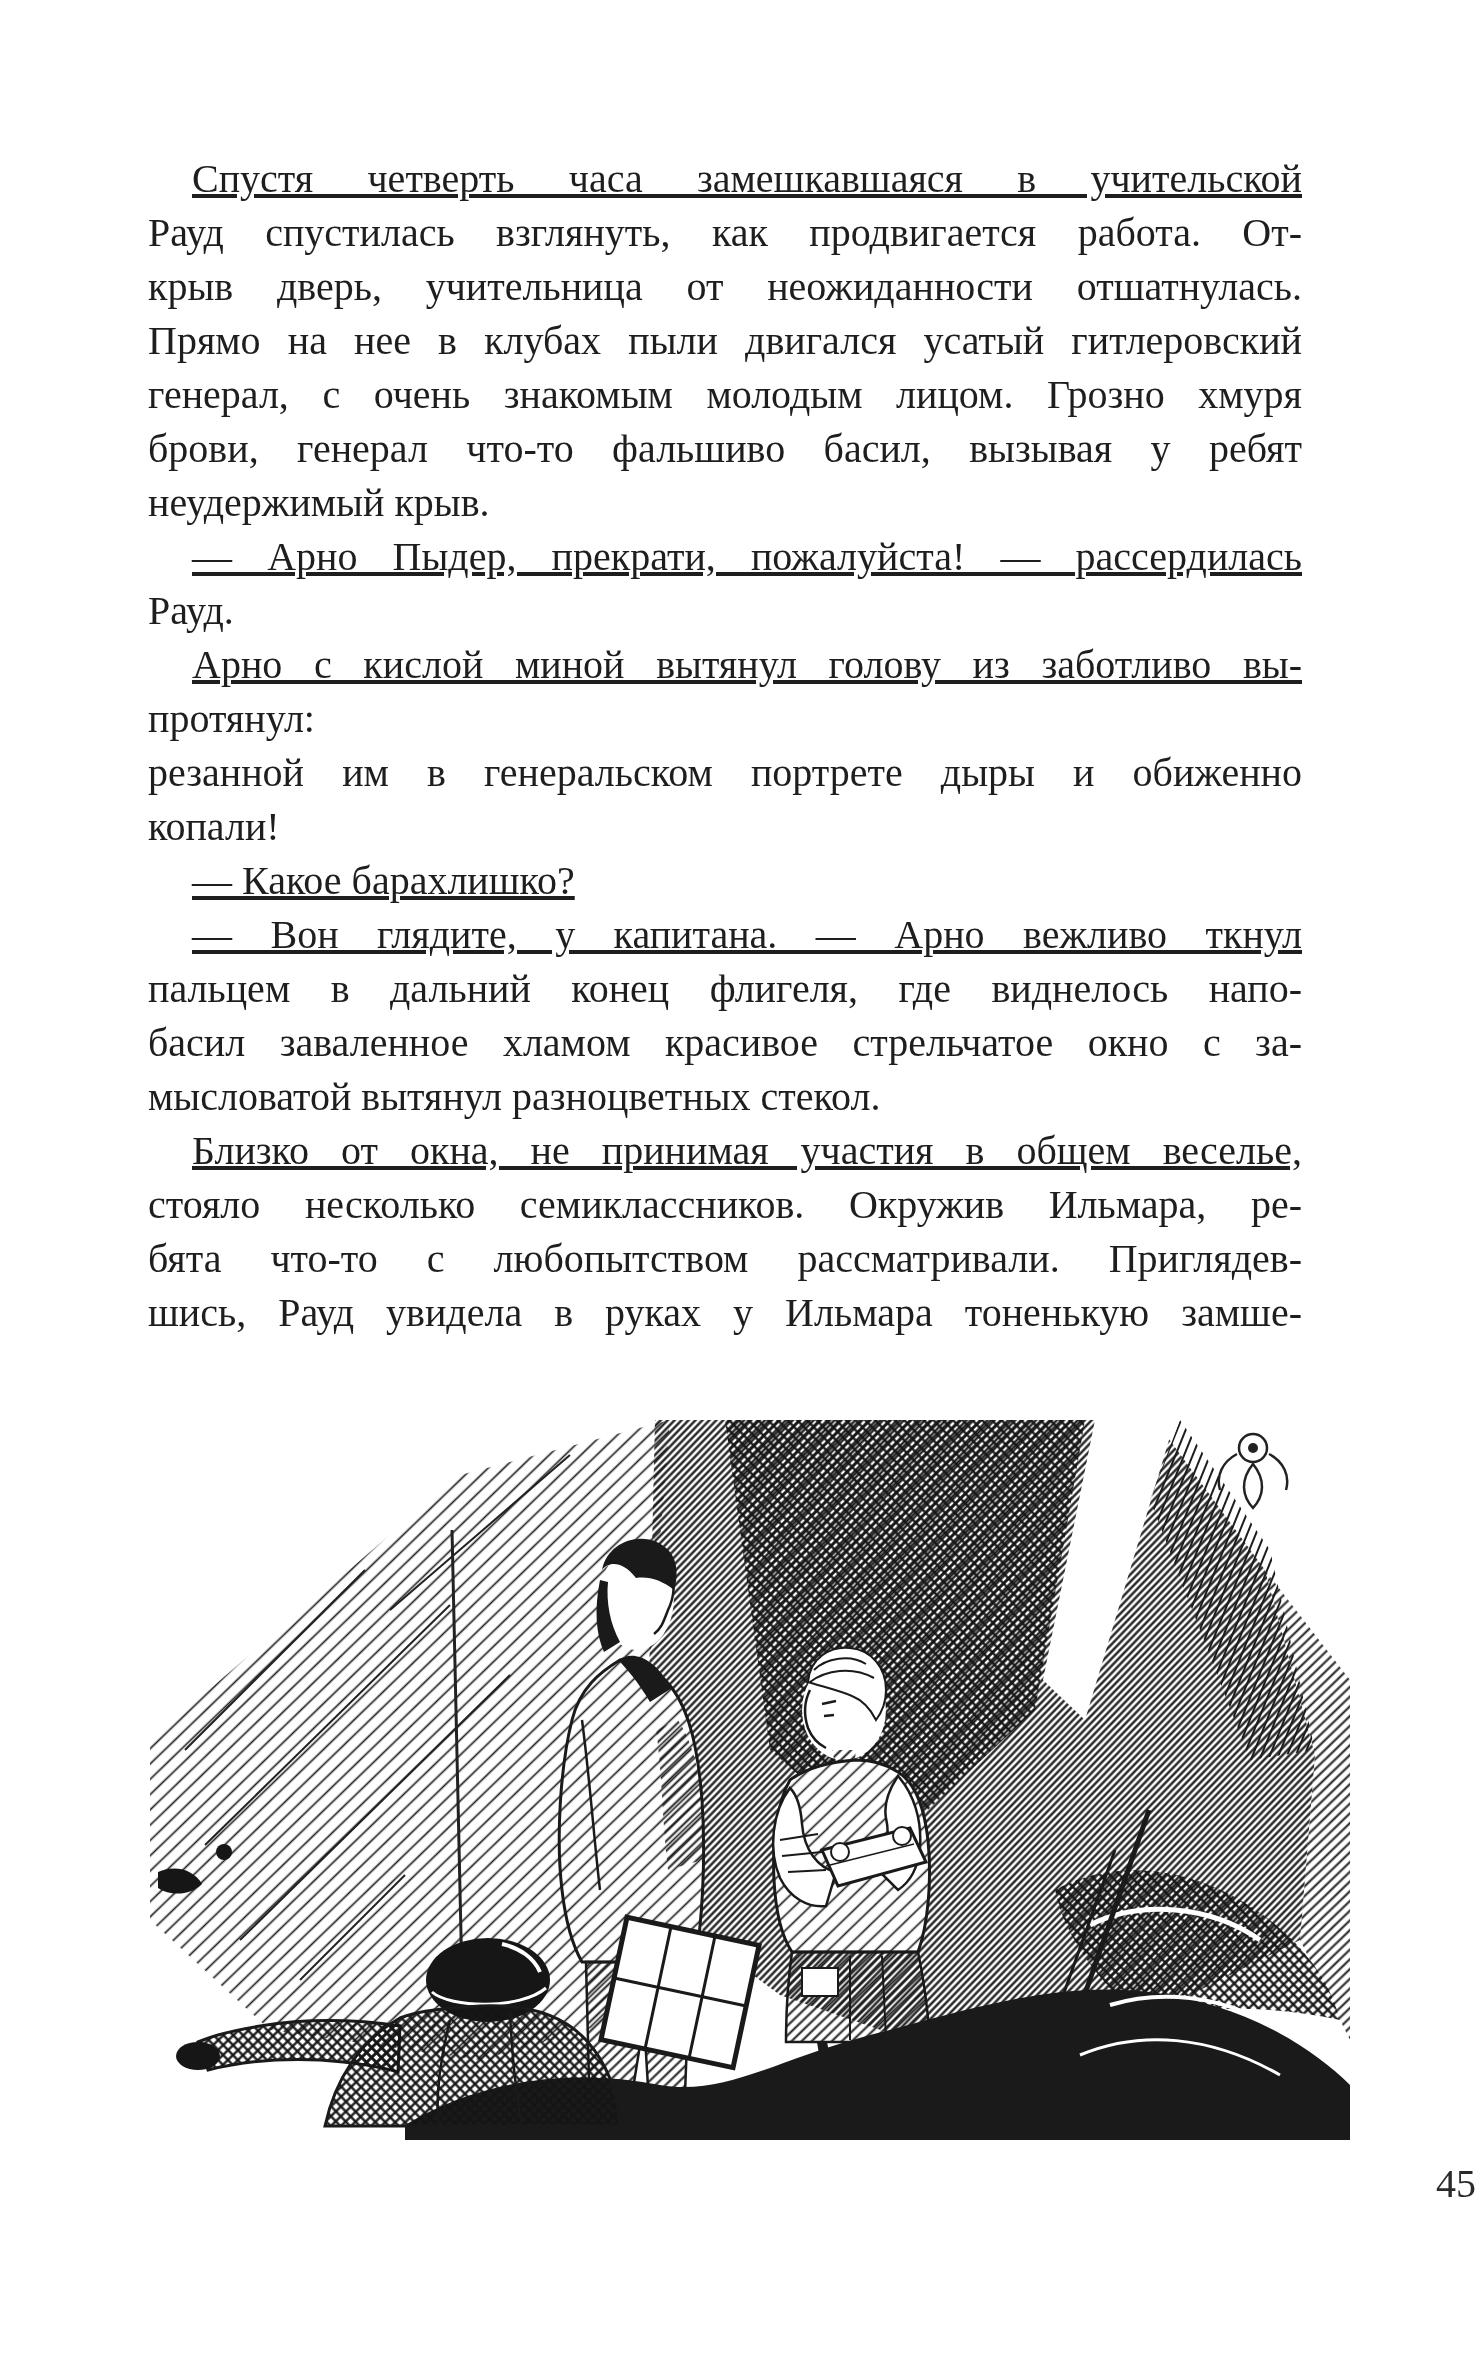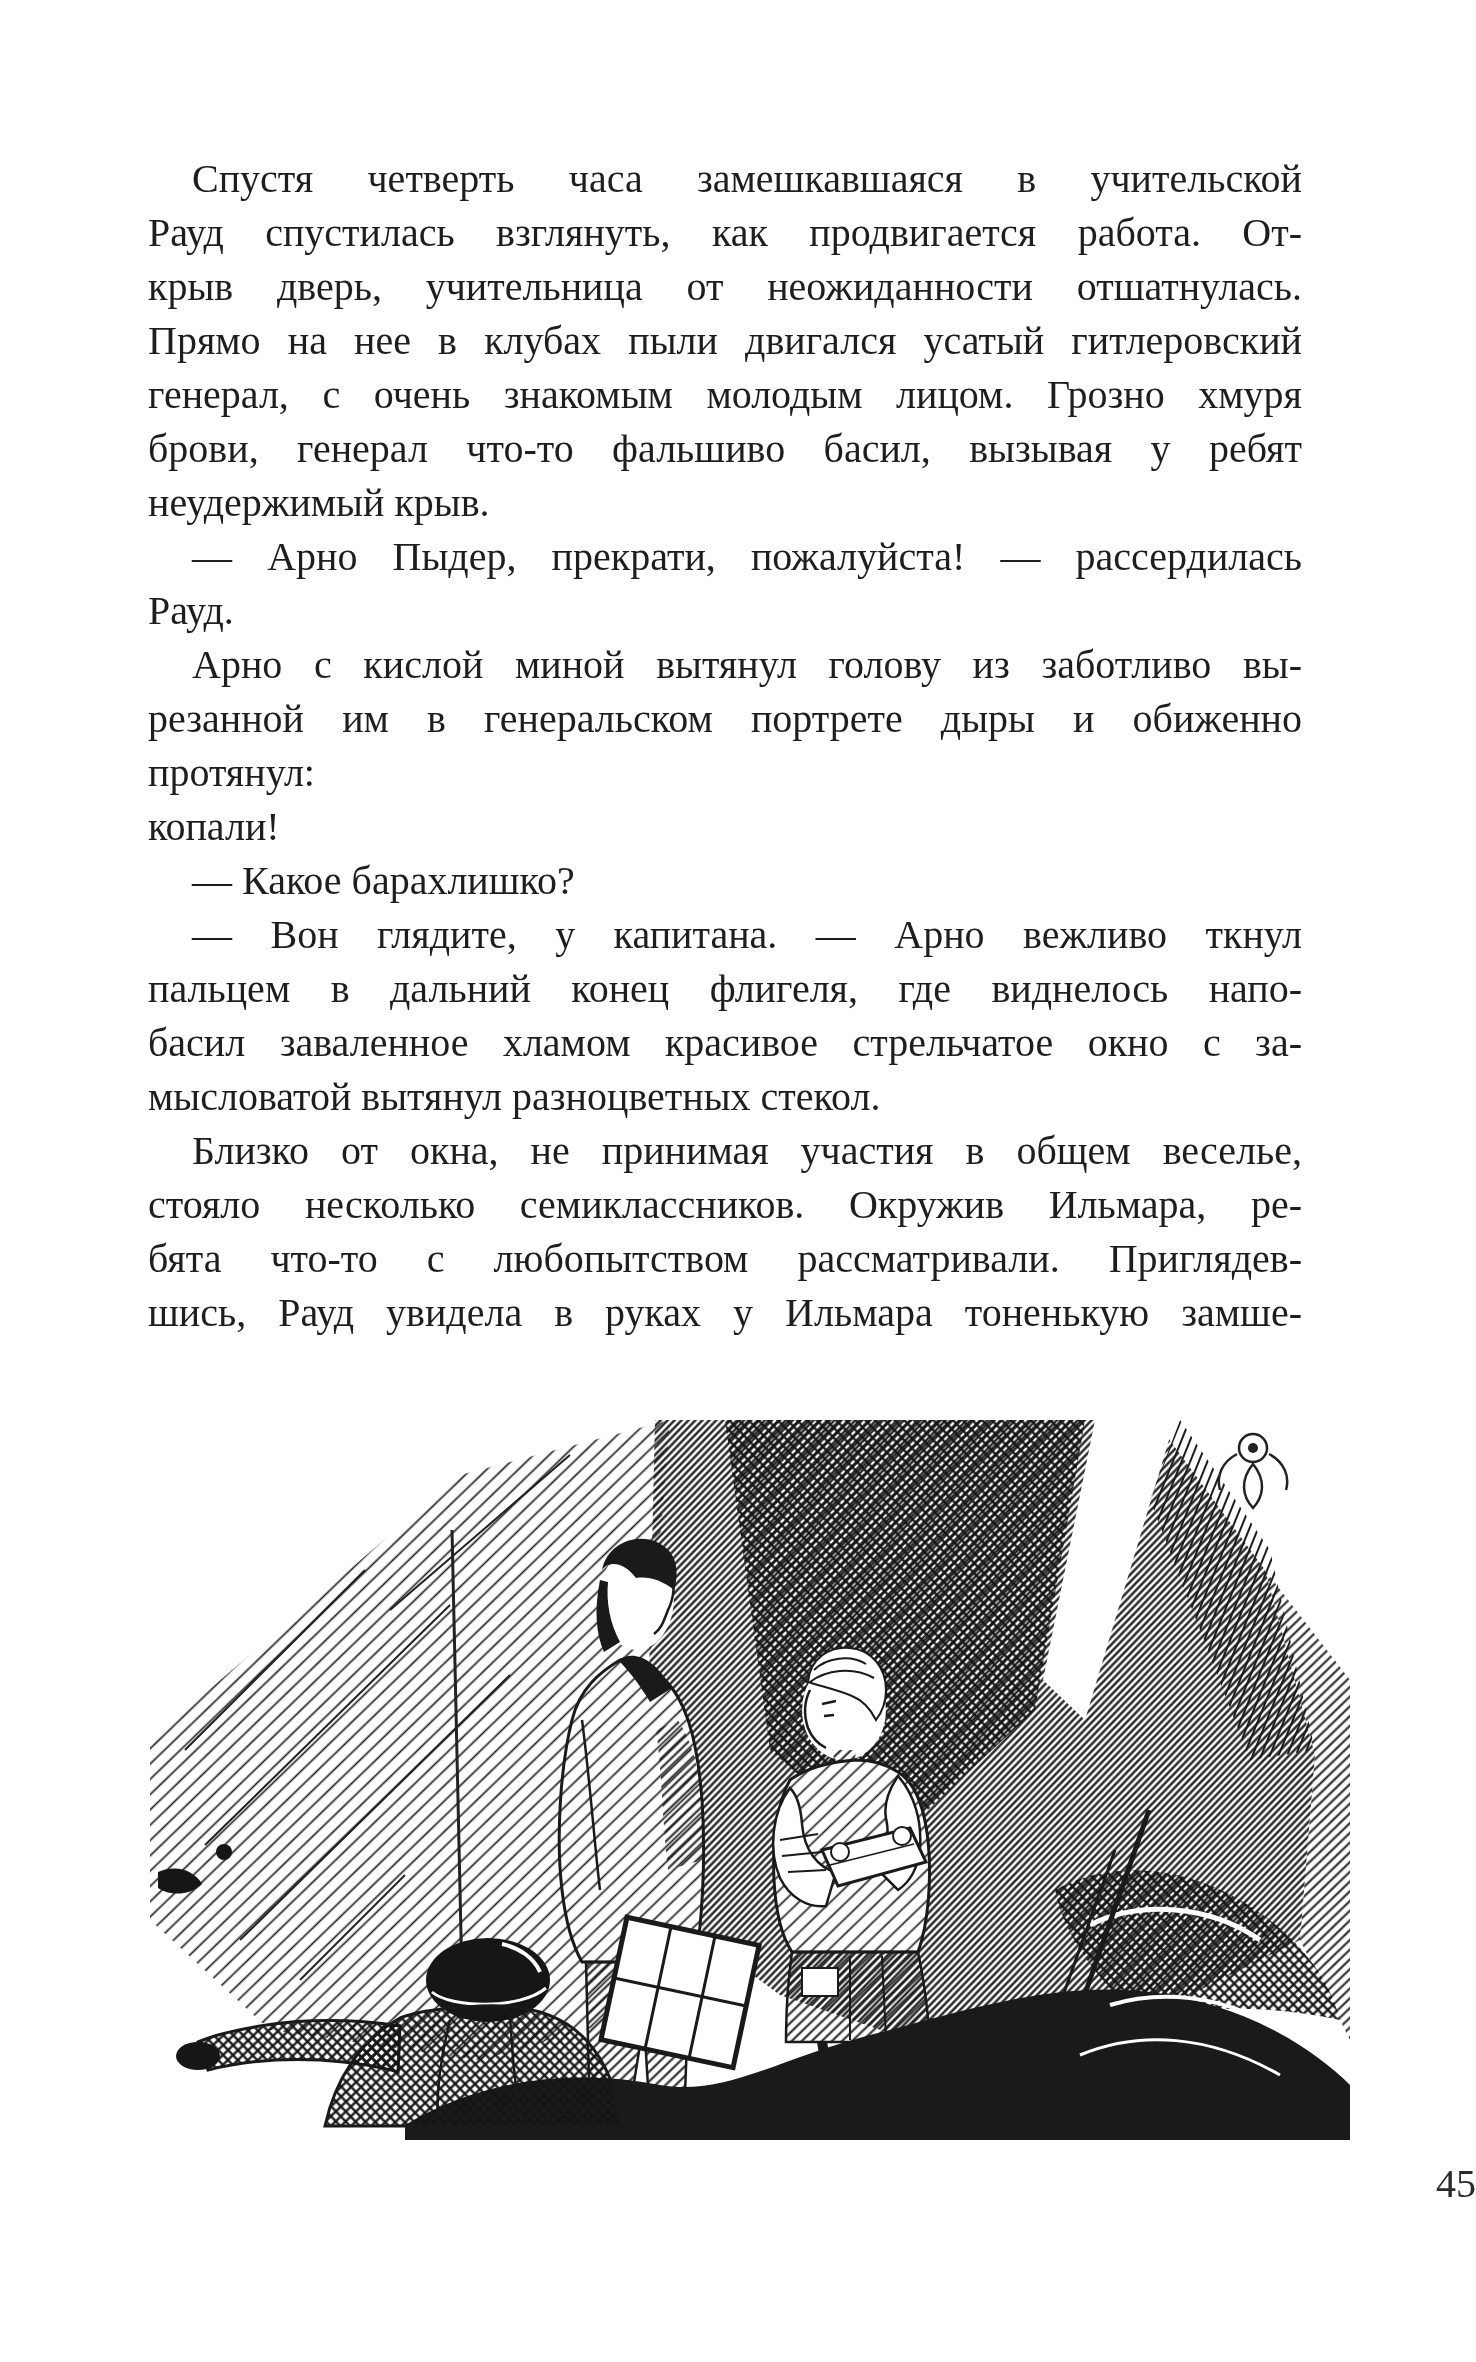--- a/index.html
+++ b/index.html
@@ -16,21 +16,21 @@
     position:absolute;
     left:148px;top:152px;width:1154px;
     font-size:40px;line-height:54px;
   }
   .line{
     text-align:justify;
     text-align-last:justify;
     overflow:hidden;
     white-space:normal;
   }
-  .line.indent{text-indent:44px;}
+  .line.indent{text-indent:44px;text-decoration:underline;}
   .line.last{text-align:left;text-align-last:left;}
   .illustration{
     position:absolute;left:150px;top:1420px;width:1200px;height:720px;margin:0;
   }
   .illustration svg{display:block;width:1200px;height:720px;}
   .page-number{
     position:absolute;top:2160px;left:0;width:100%;
     text-align:right;font-size:40px;line-height:48px;color:#2a2a2a;
   }
 </style>
@@ -43,22 +43,22 @@
       <div class="line indent">Спустя четверть часа замешкавшаяся в учительской</div>
       <div class="line">Рауд спустилась взглянуть, как продвигается работа. От-</div>
       <div class="line">крыв дверь, учительница от неожиданности отшатнулась.</div>
       <div class="line">Прямо на нее в клубах пыли двигался усатый гитлеровский</div>
       <div class="line">генерал, с очень знакомым молодым лицом. Грозно хмуря</div>
       <div class="line">брови, генерал что-то фальшиво басил, вызывая у ребят</div>
       <div class="line last">неудержимый крыв.</div>
       <div class="line indent">— Арно Пыдер, прекрати, пожалуйста! — рассердилась</div>
       <div class="line last">Рауд.</div>
       <div class="line indent">Арно с кислой миной вытянул голову из заботливо вы-</div>
+      <div class="line last">протянул:</div>
       <div class="line">резанной им в генеральском портрете дыры и обиженно</div>
-      <div class="line last">протянул:</div>
       <div class="line last">копали!</div>
       <div class="line indent last">— Какое барахлишко?</div>
       <div class="line indent">— Вон глядите, у капитана. — Арно вежливо ткнул</div>
       <div class="line">пальцем в дальний конец флигеля, где виднелось напо-</div>
       <div class="line">басил заваленное хламом красивое стрельчатое окно с за-</div>
       <div class="line last">мысловатой вытянул разноцветных стекол.</div>
       <div class="line indent">Близко от окна, не принимая участия в общем веселье,</div>
       <div class="line">стояло несколько семиклассников. Окружив Ильмара, ре-</div>
       <div class="line">бята что-то с любопытством рассматривали. Приглядев-</div>
       <div class="line">шись, Рауд увидела в руках у Ильмара тоненькую замше-</div>

